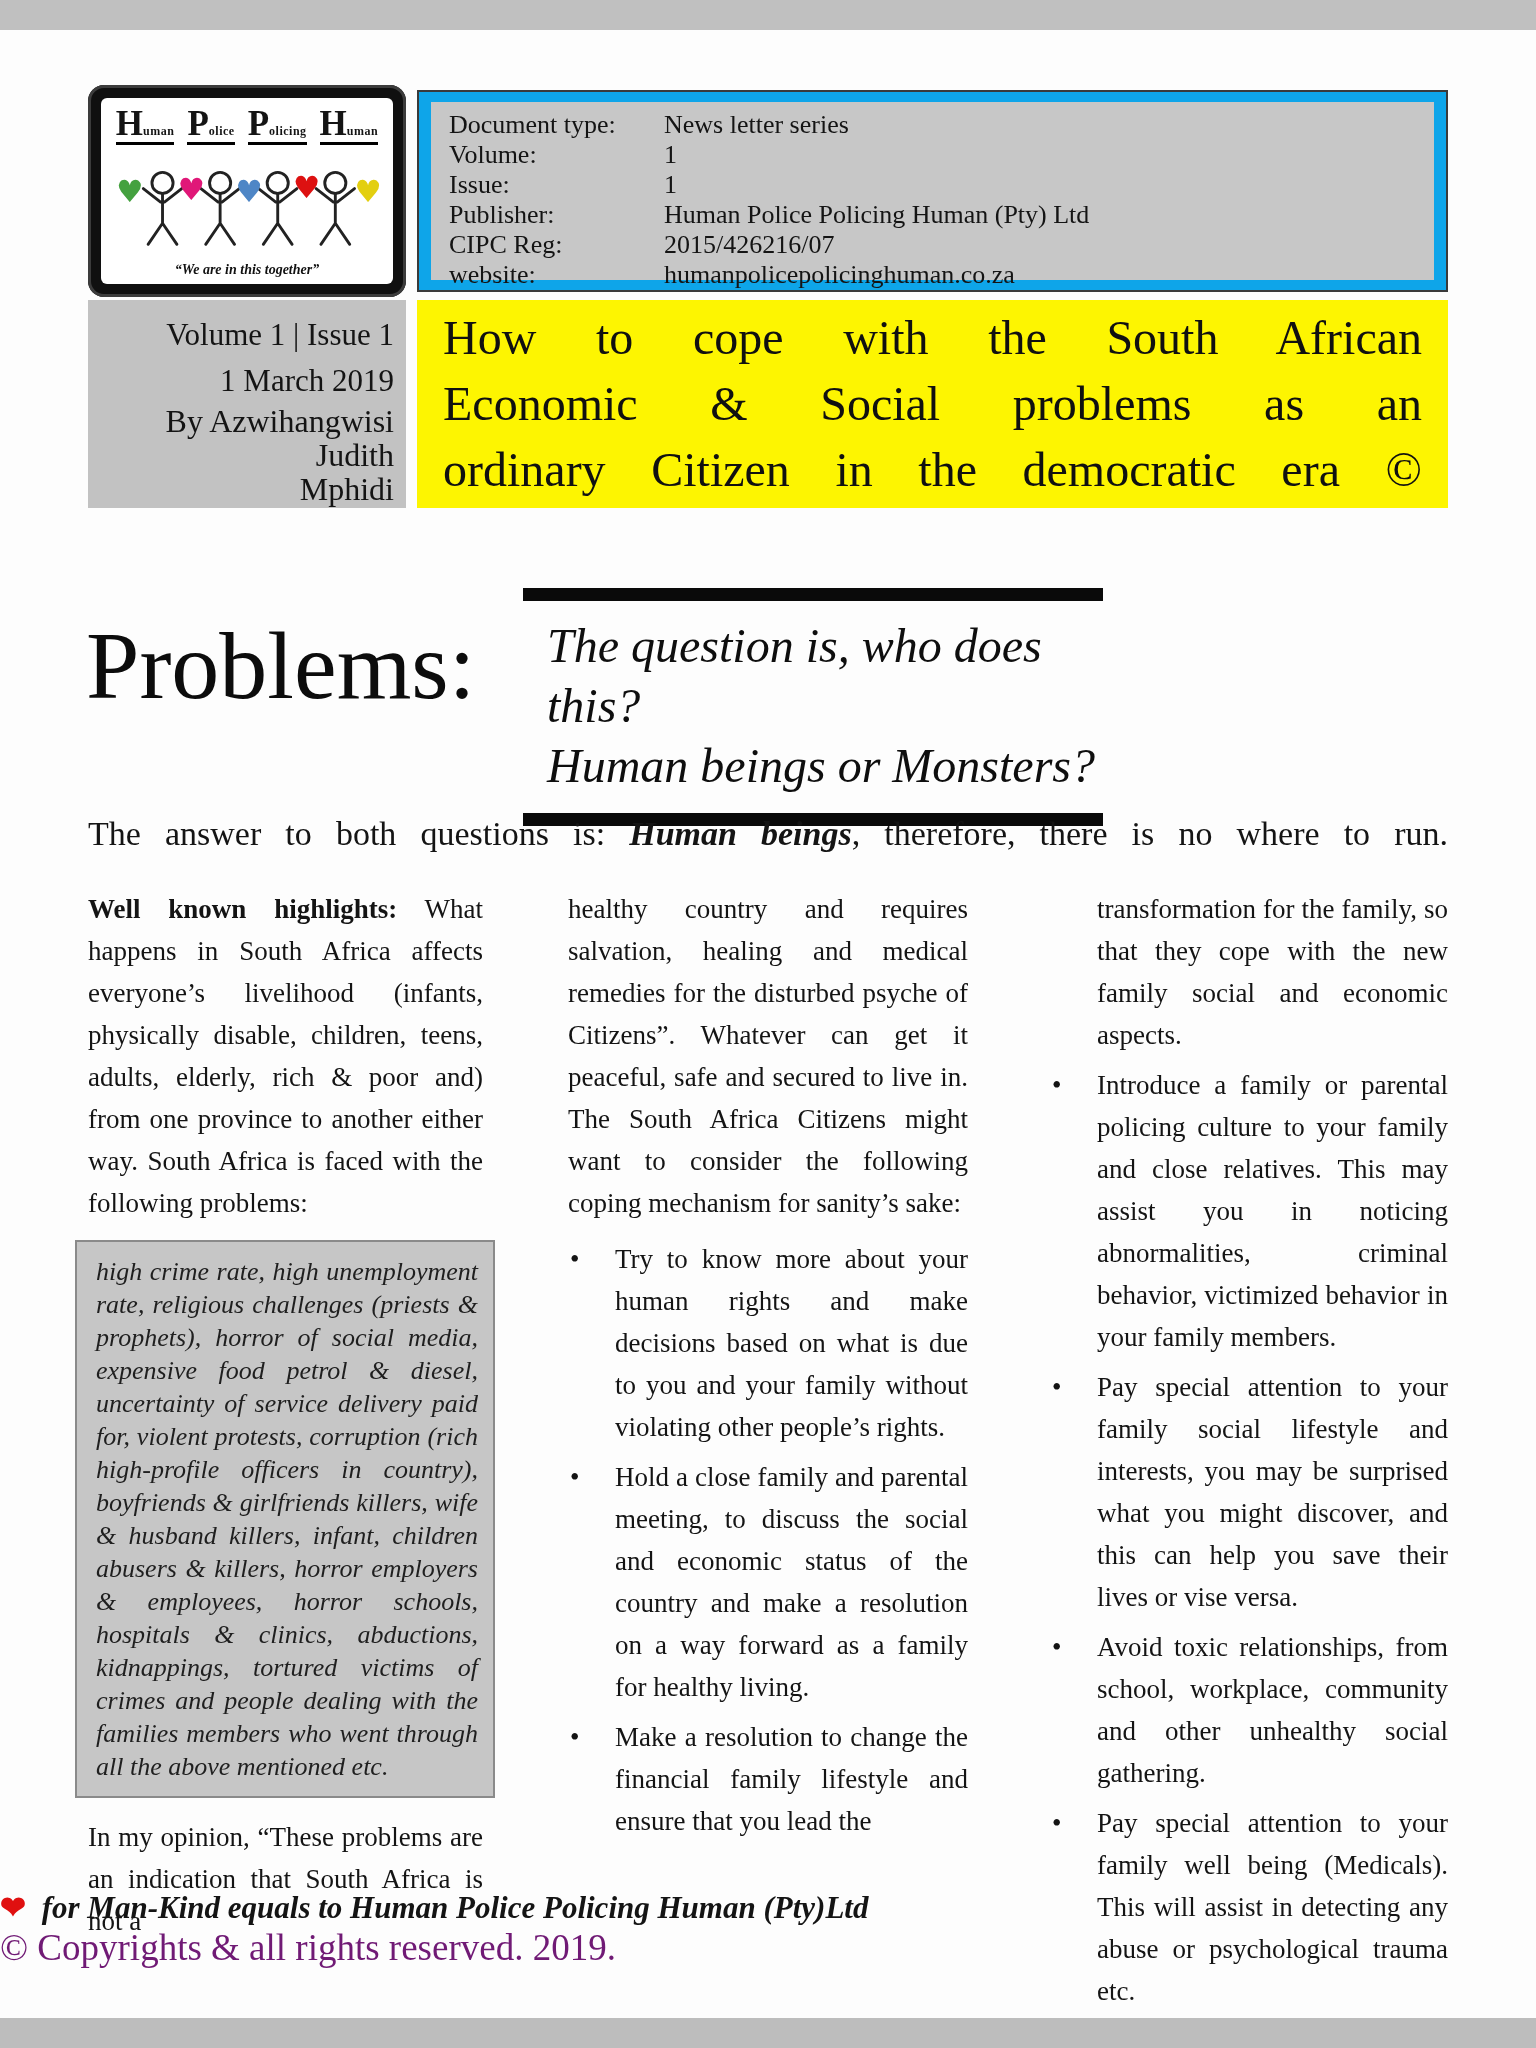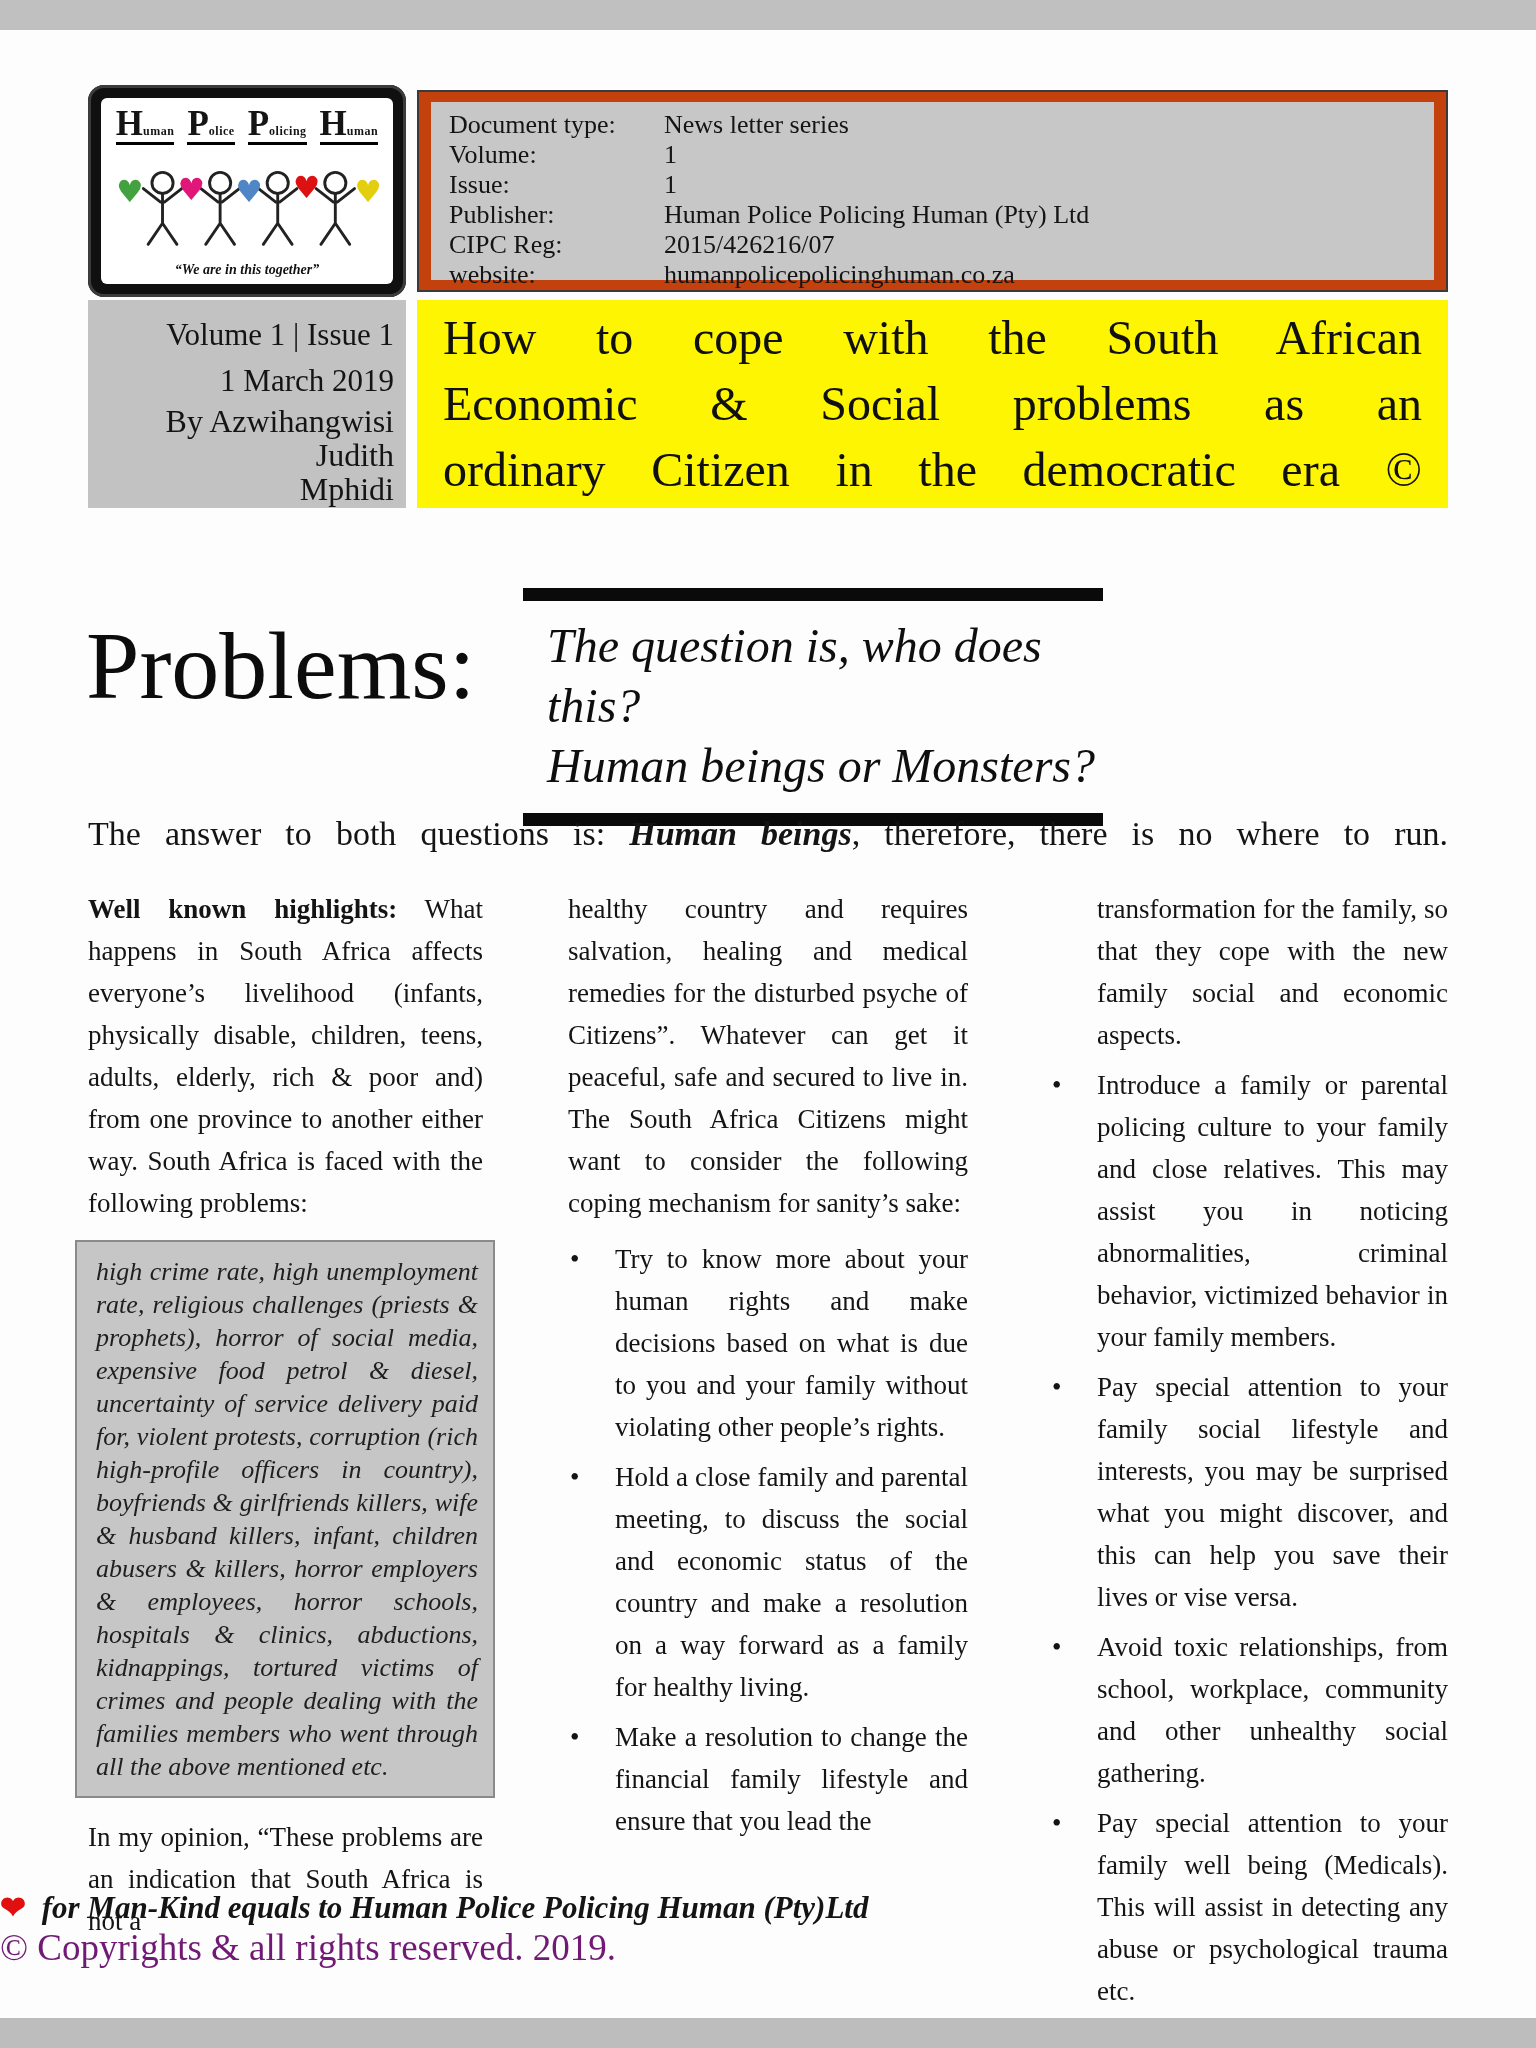--- a/index.html
+++ b/index.html
@@ -27,21 +27,21 @@
   .logo-letters { display:flex; gap:13px; align-items:baseline; }
   .letter-unit { display:inline-flex; align-items:baseline; border-bottom:3px solid #000; padding-bottom:1px; }
   .letter-unit .cap { font-weight:bold; font-size:35px; line-height:1; }
   .letter-unit .small { font-weight:bold; font-size:12px; line-height:1; letter-spacing:0.5px;text-align:right; }
   .figures { display:block; }
   .logo-tagline { font-weight:bold; font-style:italic; font-size:14px; color:#111; }
 
   
   .meta-box {
     position:absolute; left:417px; top:90px; width:1031px; height:202px;
-    background:#c2410c; border:2px solid #3a3a3a; padding:10px 12px;
+    background:#0ea5e9; border:2px solid #3a3a3a; padding:10px 12px;
   }
   .meta-inner { width:100%; height:100%; background:#c7c7c7; padding:8px 18px 6px; }
   .meta-row { display:flex; font-size:26px; line-height:30px; }
   .meta-label { width:215px; flex:none; }
   .meta-value { flex:1; }
 
   
   .issue-box {
     position:absolute; left:88px; top:300px; width:318px; height:208px;
     background:#c2c2c2; text-align:right; padding:12px 12px 0 0;

